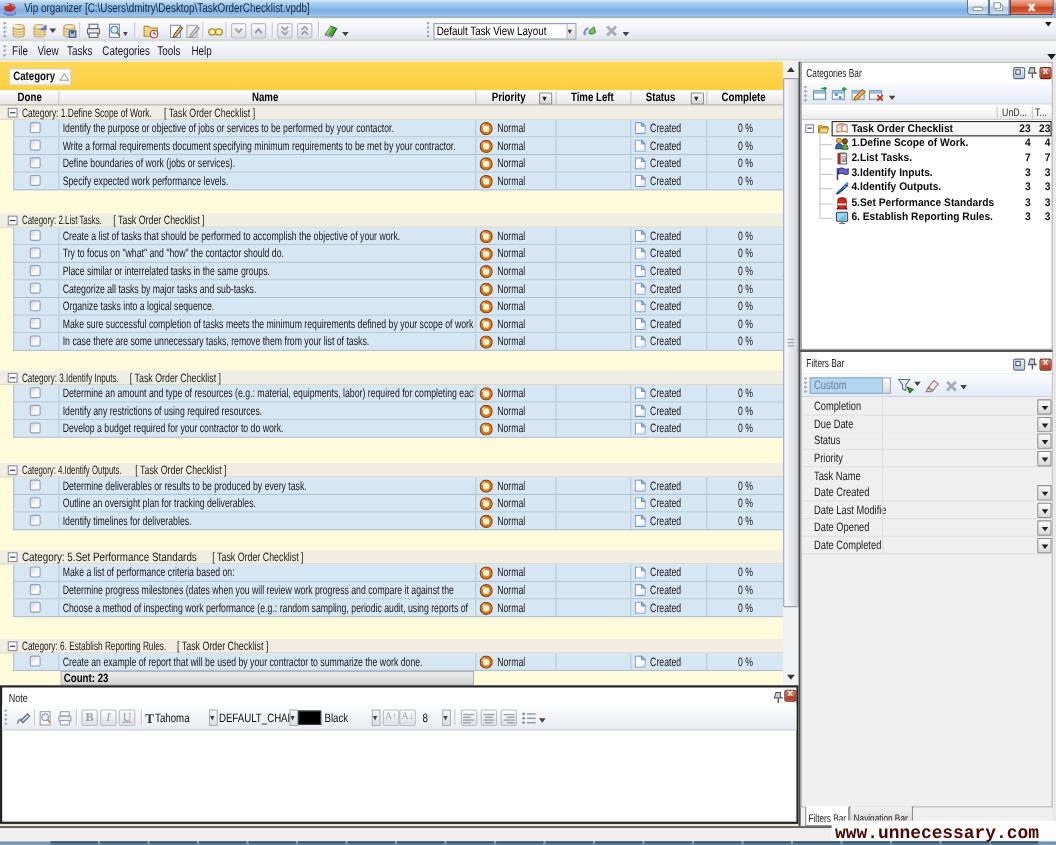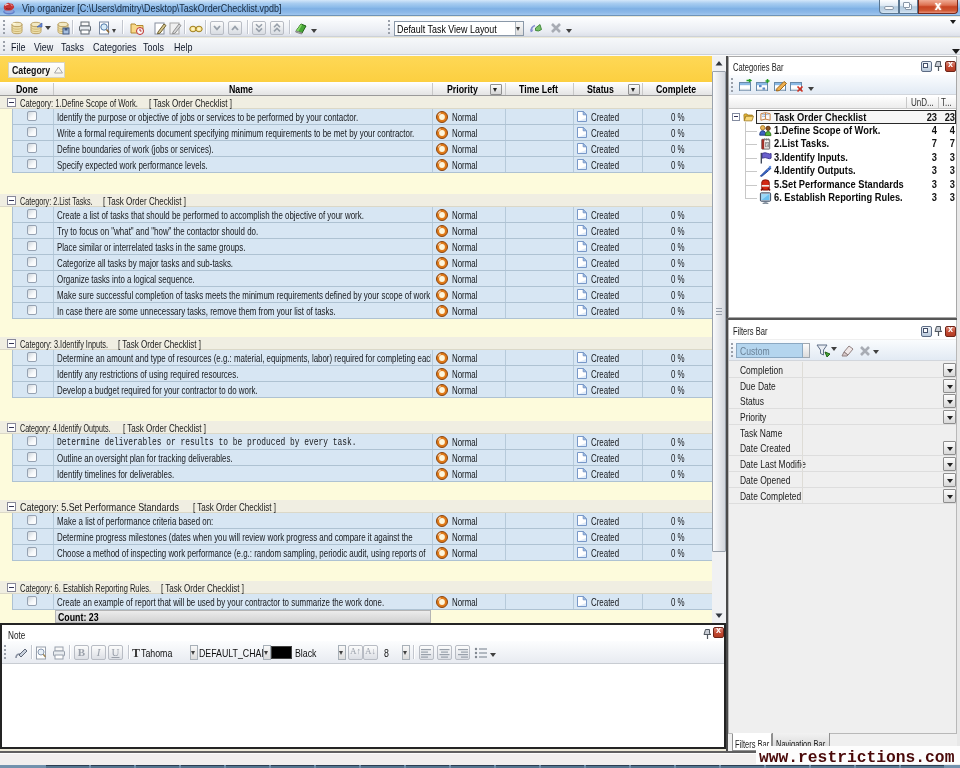--- a/index.html
+++ b/index.html
@@ -507,21 +507,21 @@
 <div class="abs" style="left:9px;top:427px;width:5px;height:1px;background:#335;"></div>
 <div class="txt" style="left:20px;top:422px;font-size:11px;color:#1a1a1a;font-weight:normal;transform:scaleX(0.646);">Category: 4.Identify Outputs.</div>
 <div class="txt" style="left:123px;top:422px;font-size:11px;color:#1a1a1a;font-weight:normal;transform:scaleX(0.731);">[ Task Order Checklist ]</div>
 <div class="abs" style="left:12px;top:434px;width:700px;height:16px;background:#d7e6f3;border-bottom:1px solid #aec2d2;border-left:1px solid #aec2d2;"></div>
 <div class="abs" style="left:53px;top:434px;width:1px;height:15px;background:#b6cada;"></div>
 <div class="abs" style="left:432px;top:434px;width:1px;height:15px;background:#b6cada;"></div>
 <div class="abs" style="left:505px;top:434px;width:1px;height:15px;background:#b6cada;"></div>
 <div class="abs" style="left:573px;top:434px;width:1px;height:15px;background:#b6cada;"></div>
 <div class="abs" style="left:642px;top:434px;width:1px;height:15px;background:#b6cada;"></div>
 <div class="chk" style="left:27px;top:436px;"></div>
-<div class="abs" style="left:57px;top:436px;width:374px;height:13px;overflow:hidden;font-family:Liberation Mono, monospace;">
+<div class="abs" style="left:57px;top:436px;width:374px;height:13px;overflow:hidden;">
     <div class="txt" style="left:0;top:0;font-size:11px;color:#16181c;transform:scaleX(0.72);">Determine deliverables or results to be produced by every task.</div>
   </div>
 <svg class="abs" style="left:436px;top:436px" width="12" height="12" viewBox="0 0 12 12">
     <circle cx="6" cy="6" r="5.5" fill="#e07a18" stroke="#8a4510" stroke-width="1"></circle>
     <circle cx="6" cy="6" r="2.9" fill="#fdf6dc"></circle>
     <path d="M2.4 4.4 A4.2 4.2 0 0 1 4.6 2.1" stroke="rgba(255,255,255,0.75)" stroke-width="1.1" fill="none"></path>
   </svg>
 <div class="txt" style="left:452px;top:436px;font-size:11px;color:#16181c;font-weight:normal;transform:scaleX(0.72);">Normal</div>
 <svg class="abs" style="left:577px;top:436px" width="10" height="11" viewBox="0 0 10 11">
     <path d="M0.5 0.5 L6.2 0.5 L9.5 3.8 L9.5 10.5 L0.5 10.5 Z" fill="#ffffff" stroke="#7898c8"></path>
@@ -979,12 +979,12 @@
 <div class="abs" style="left:541px;top:765px;width:43px;height:3px;background:#54758f;border-top:1px solid #2c3e52;"></div>
 <div class="abs" style="left:586px;top:765px;width:43px;height:3px;background:#54758f;border-top:1px solid #2c3e52;"></div>
 <div class="abs" style="left:631px;top:765px;width:43px;height:3px;background:#54758f;border-top:1px solid #2c3e52;"></div>
 <div class="abs" style="left:676px;top:765px;width:43px;height:3px;background:#54758f;border-top:1px solid #2c3e52;"></div>
 <div class="abs" style="left:721px;top:765px;width:43px;height:3px;background:#54758f;border-top:1px solid #2c3e52;"></div>
 <div class="abs" style="left:766px;top:765px;width:43px;height:3px;background:#54758f;border-top:1px solid #2c3e52;"></div>
 <div class="abs" style="left:811px;top:765px;width:43px;height:3px;background:#54758f;border-top:1px solid #2c3e52;"></div>
 <div class="abs" style="left:856px;top:765px;width:43px;height:3px;background:#54758f;border-top:1px solid #2c3e52;"></div>
 <div class="abs" style="left:901px;top:765px;width:43px;height:3px;background:#54758f;border-top:1px solid #2c3e52;"></div>
 <div class="abs" style="left:756px;top:746px;width:204px;height:18px;background:#fdfdfd;"></div>
-<div class="abs" style="left:759px;top:748px;font-family:'Liberation Mono',monospace;font-size:16.3px;font-weight:bold;color:#4a0909;">www.restrictions.com</div>
+<div class="abs" style="left:759px;top:748px;font-family:'Liberation Mono',monospace;font-size:16.3px;font-weight:bold;color:#4a0909;">www.unnecessary.com</div>
 </body></html>

